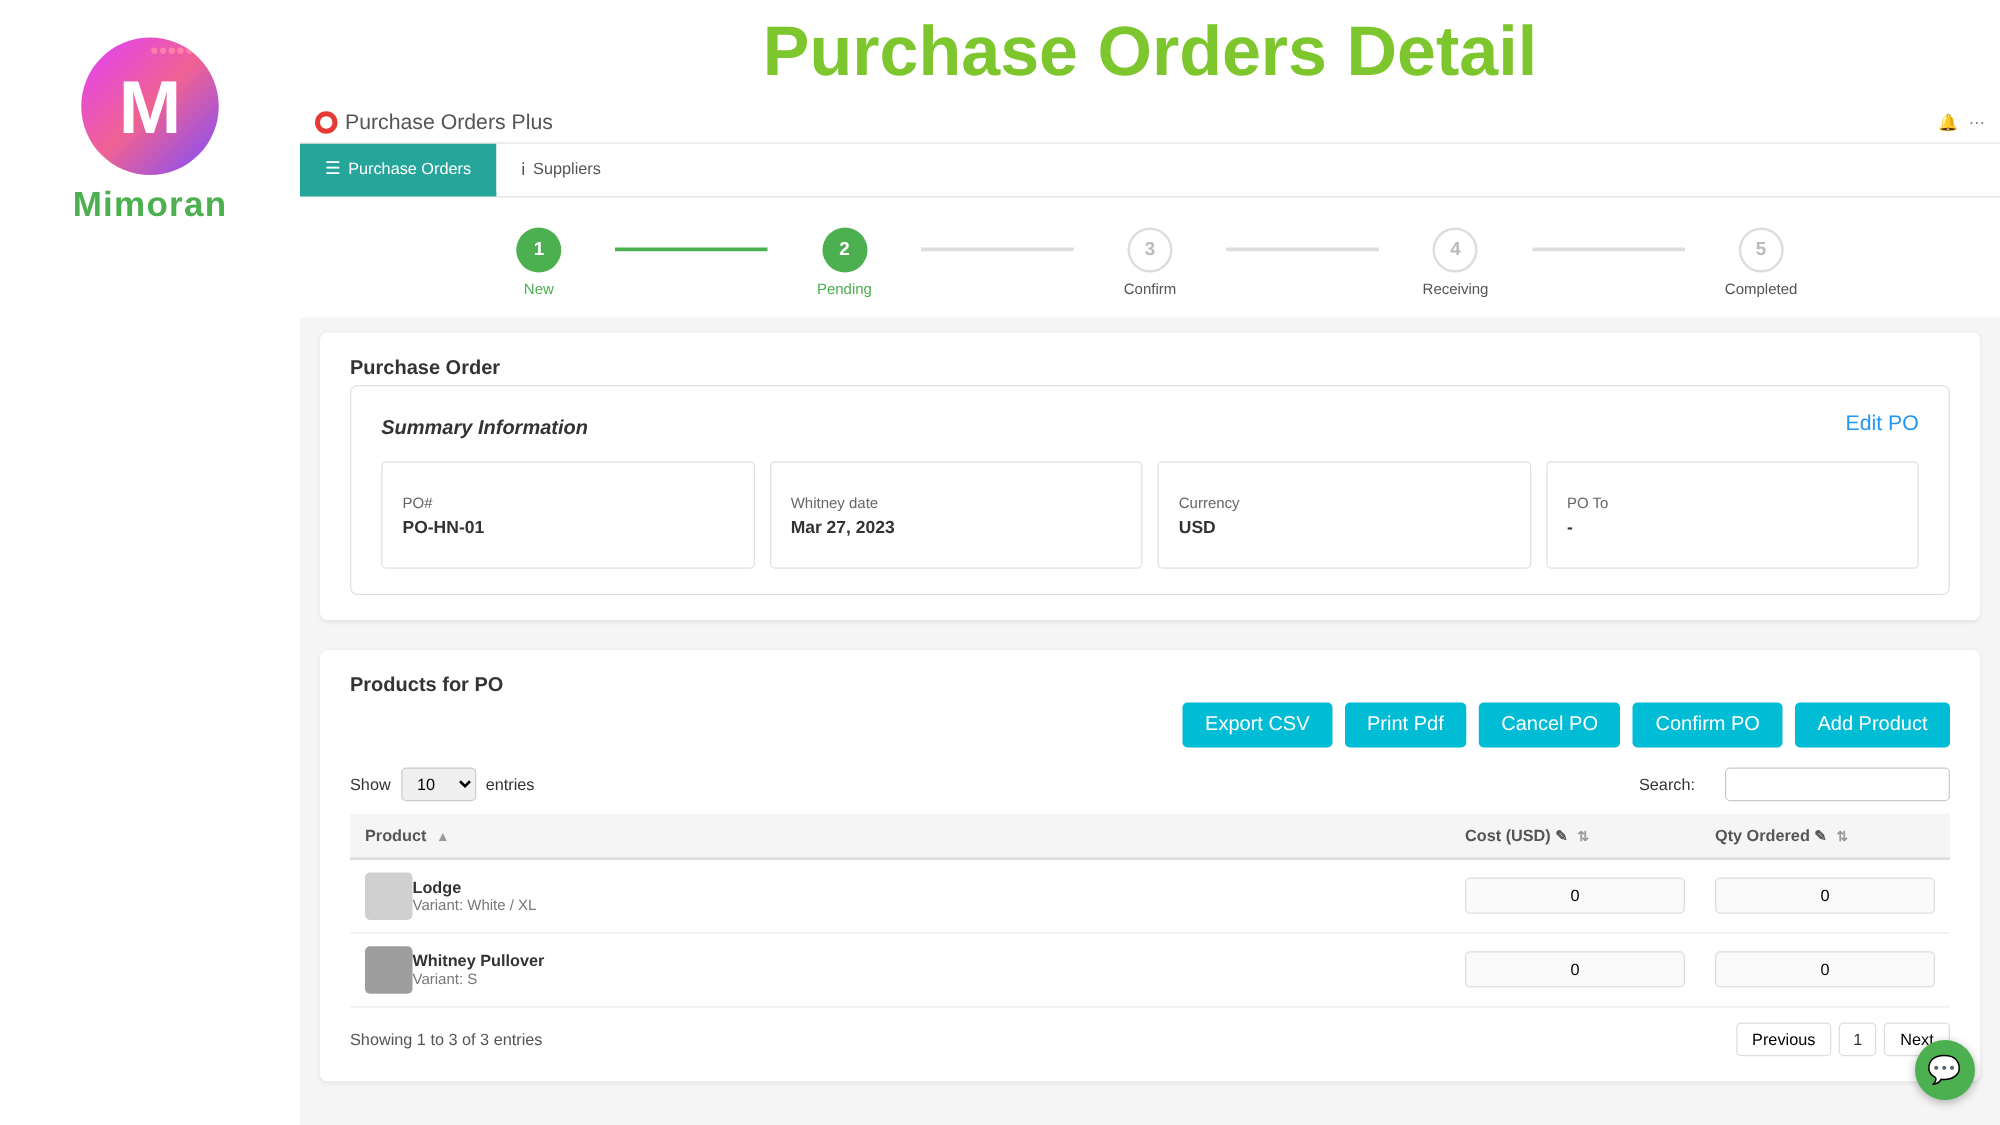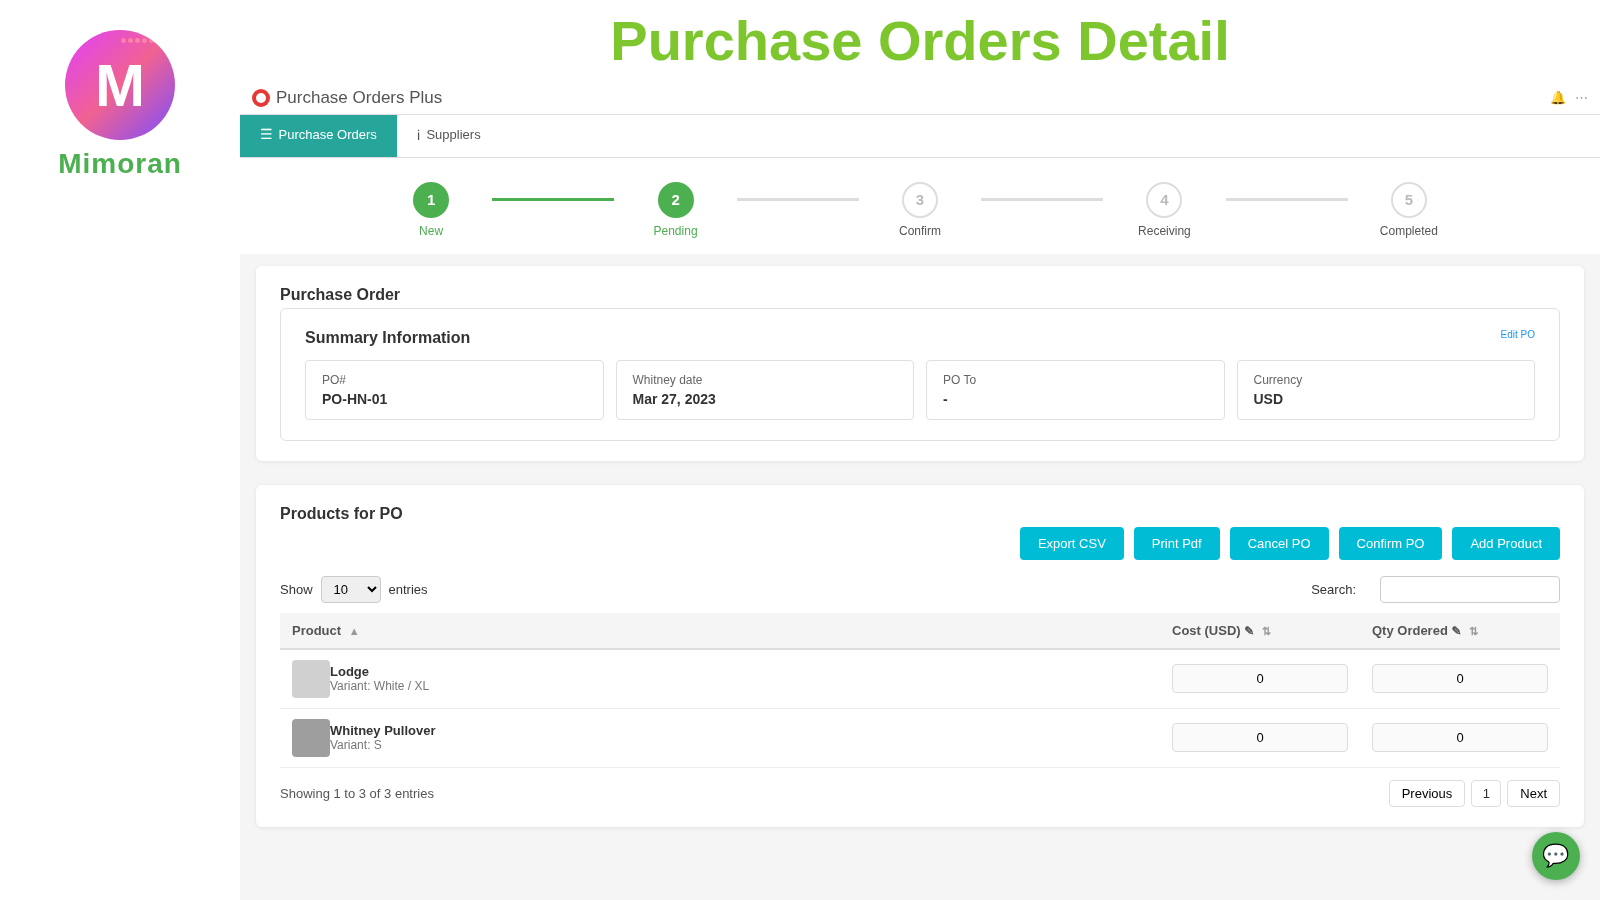--- a/index.html
+++ b/index.html
@@ -44,34 +44,34 @@
     .step-circle { width: 36px; height: 36px; border-radius: 50%; display: flex; align-items: center; justify-content: center; font-size: 15px; font-weight: 700; z-index: 2; position: relative; }
     .step-circle.active { background: #4caf50; color: #fff; }
     .step-circle.inactive { background: #fff; color: #bbb; border: 2px solid #ddd; }
     .step-label { margin-top: 6px; font-size: 12px; color: #555; }
     .step-label.active { color: #4caf50; }
     .step-connector { flex: 1; height: 3px; background: #ddd; position: relative; top: -10px; }
     .step-connector.active { background: #4caf50; }
 
     
     .section-card { background: #fff; margin: 12px 16px; border-radius: 6px; box-shadow: 0 1px 4px rgba(0,0,0,0.08); padding: 20px 24px; }
-    .section-title { font-size: 16px; font-weight: 600; color: #333; margin-bottom: 0; }
+    .section-title { font-size: 16px; font-weight: 600; color: #333; margin-bottom: 0; font-style: italic; }
 
     
     .summary-grid { display: flex; gap: 12px; }
-    .summary-item { flex: 1; border: 1px solid #e0e0e0; border-radius: 4px; padding: 12px 16px; }
+    .summary-item { flex: 1; border: 1px solid #e0e0e0; border-radius: 4px; padding: 25px 16px; }
     .summary-label { font-size: 12px; color: #666; margin-bottom: 4px; }
     .summary-value { font-size: 14px; font-weight: 600; color: #333; }
     .summary-value.link { color: #2196f3; font-weight: 600; }
     .summary-sub { font-size: 12px; color: #555; margin-top: 2px; line-height: 1.4; }
-    .edit-po-link { color: #2196f3; font-size: 10px; cursor: pointer; text-align: right; margin-bottom: 8px; }
+    .edit-po-link { color: #2196f3; font-size: 17px; cursor: pointer; text-align: right; margin-bottom: 8px; }
 
     
     .products-header { display: flex; justify-content: flex-end; gap: 10px; margin-bottom: 16px; flex-wrap: wrap; }
-    .btn { padding: 9px 18px; border: none; border-radius: 4px; cursor: pointer; font-size: 13px; font-weight: 500; }
+    .btn { padding: 9px 18px; border: none; border-radius: 4px; cursor: pointer; font-size: 16px; font-weight: 500; }
     .btn-cyan { background: #00bcd4; color: #fff; }
 
     
     .table-controls { display: flex; align-items: center; justify-content: space-between; margin-bottom: 10px; }
     .show-entries { display: flex; align-items: center; gap: 8px; font-size: 13px; }
     .show-entries select { padding: 4px 8px; border: 1px solid #ccc; border-radius: 4px; font-size: 13px; }
     .search-box { display: flex; align-items: center; gap: 24px; font-size: 13px; }
     .search-box input { padding: 5px 10px; border: 1px solid #ccc; border-radius: 4px; width: 180px; }
 
     
@@ -199,27 +199,27 @@
             <div class="summary-value">PO-HN-01</div>
           </div>
 
           <div class="summary-item">
             <div class="summary-label">Whitney date</div>
             <div class="summary-value">Mar 27, 2023</div>
           </div>
 
 
           <div class="summary-item">
+            <div class="summary-label">Currency</div>
+            <div class="summary-value">USD</div>
+          </div>
+
+          <div class="summary-item">
             <div class="summary-label">PO To</div>
             <div class="summary-value">-</div>
-          </div>
-
-          <div class="summary-item">
-            <div class="summary-label">Currency</div>
-            <div class="summary-value">USD</div>
           </div>
         </div>
       </div>
     </div>
 
     <div class="section-card">
       <h2 class="section-heading">Products for PO</h2>
 
       <div class="products-header">
         <button class="btn btn-cyan">Export CSV</button>

